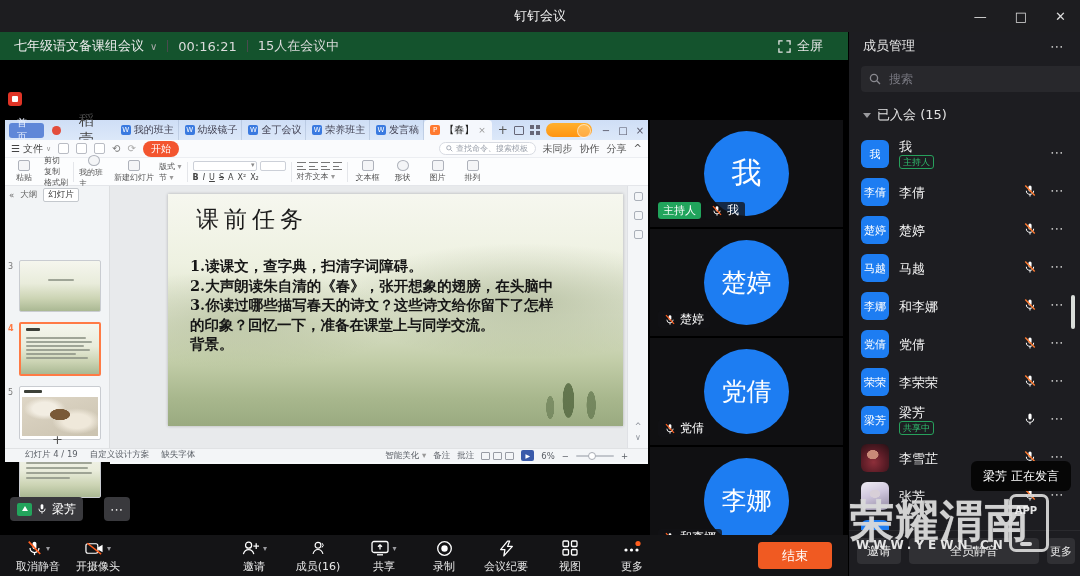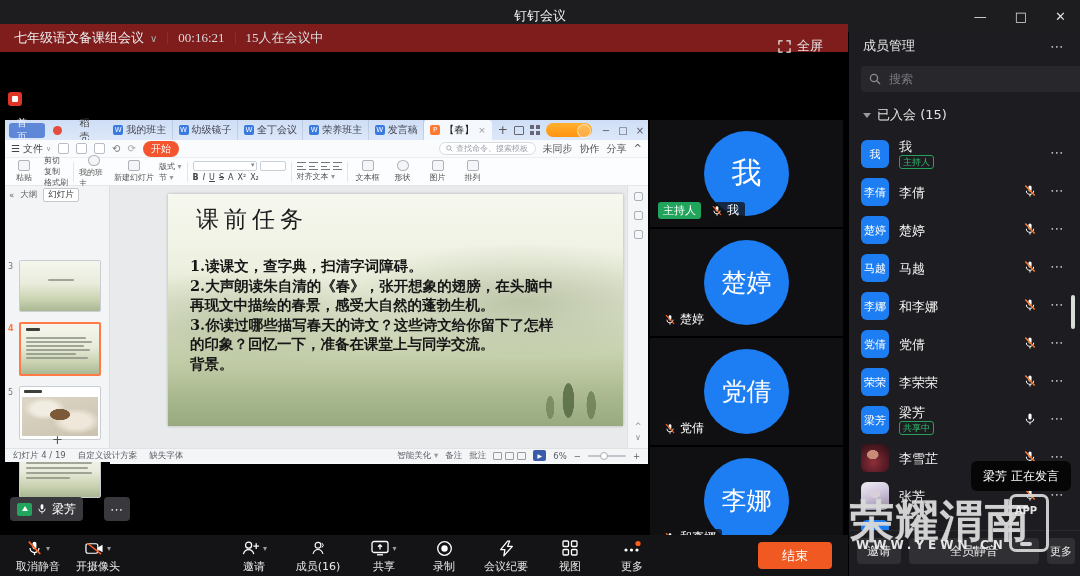--- a/index.html
+++ b/index.html
@@ -7,38 +7,38 @@
   .abs{position:absolute;}
   svg{display:block;}
 
   
   .titlebar{left:0;top:0;width:1080px;height:32px;background:#1d1d20;display:flex;align-items:center;justify-content:center;}
   .titlebar .wtitle{font-size:13px;color:#f0f0f0;}
   .winctrls{position:absolute;right:14px;top:0;height:32px;display:flex;align-items:center;gap:28px;color:#ddd;font-size:13px;}
   .winctrls span{cursor:default;}
 
   
-  .meetingbar{left:0;top:24px;width:848px;height:28px;background:#7f1d1d;display:flex;align-items:center;font-family:Liberation Serif, serif;}
+  .meetingbar{left:0;top:32px;width:848px;height:28px;background:#14532d;display:flex;align-items:center;}
   .meetingbar .mtitle{font-size:13px;color:#ececec;margin-left:14px;}
   .meetingbar .caret{color:#aaa;font-size:10px;margin-left:6px;}
   .vline{width:1px;height:12px;background:#4a4a4e;margin:0 10px;}
   .meetingbar .timer,.meetingbar .count{font-size:13px;color:#dcdcdc;}
   .fullscreen{position:absolute;left:778px;top:32px;height:28px;display:flex;align-items:center;gap:6px;font-size:13px;color:#e6e6e6;}
 
   
   .stage{left:0;top:60px;width:848px;height:475px;background:#000;overflow:hidden;}
   .redbadge{left:8px;top:32px;width:14px;height:14px;background:#e03426;border-radius:3px;}
   .redbadge::after{content:"";position:absolute;left:4px;top:4px;width:6px;height:6px;background:#fff;border-radius:1px;}
 
   
   .wps{left:5px;top:60px;width:643px;height:342px;background:#fff;font-family:"DejaVu Sans","Liberation Sans",sans-serif;box-shadow:0 0 6px rgba(0,0,0,.6);}
   .wps *{box-sizing:border-box;}
   .tabbar{left:0;top:0;width:643px;height:20px;background:linear-gradient(#cfdef6,#dce8f9);display:flex;align-items:center;color:#333;}
   .hometab{margin-left:4px;background:#5f87d8;color:#eaf1ff;font-size:10px;border-radius:3px;height:15px;display:flex;align-items:center;padding:0 8px;}
-  .docertab{display:flex;align-items:center;gap:18px;font-size:10px;padding:0 8px;color:#444;}
+  .docertab{display:flex;align-items:center;gap:18px;font-size:15px;padding:0 8px;color:#444;}
   .docerdot{width:9px;height:9px;border-radius:50%;background:#e34d3c;}
   .dtab{display:flex;align-items:center;gap:3px;font-size:10px;color:#445;padding:0 6px;height:20px;border-right:1px solid rgba(120,140,170,.25);max-width:78px;white-space:nowrap;overflow:hidden;}
   .wicon{width:10px;height:10px;background:#3a7ae0;border-radius:2px;color:#fff;font-size:7px;line-height:10px;text-align:center;flex:0 0 auto;}
   .picon{width:10px;height:10px;background:#ff7a30;border-radius:2px;color:#fff;font-size:7px;line-height:10px;text-align:center;flex:0 0 auto;}
   .activetab{display:flex;align-items:center;gap:4px;background:#f5f8fd;height:20px;padding:0 6px;border-radius:4px 4px 0 0;font-size:10px;color:#222;}
   .activetab .tclose{color:#999;font-size:9px;}
   .newtab{color:#555;font-size:12px;margin:0 6px;}
   .tabbar-right{margin-left:auto;display:flex;align-items:center;gap:6px;margin-right:4px;}
   .tr-ic{width:10px;height:9px;border:1px solid #667;border-radius:1px;}
   .tr-grid{width:10px;height:10px;background:
@@ -100,21 +100,21 @@
      linear-gradient(180deg,#f6f7ef 0%,#eef1e1 30%,#dde3cc 52%,#c2cda8 72%,#a8b78d 88%,#9aaa80 100%);
      box-shadow:0 0 3px rgba(0,0,0,.25);}
   .slidetitle{left:28px;top:10px;font-family:"DejaVu Serif","Liberation Serif",serif;font-size:23px;letter-spacing:5px;color:#1c1c1c;text-align:center;}
   .slidebody{left:22px;top:62px;width:420px;font-family:"DejaVu Serif","Liberation Serif",serif;font-size:14.5px;font-weight:bold;color:#161616;line-height:19.5px;}
   .rightstrip{left:622px;top:66px;width:21px;height:262px;background:#f4f6f8;border-left:1px solid #dfe1e5;display:flex;flex-direction:column;align-items:center;padding-top:6px;gap:10px;color:#8a8f98;font-size:8px;}
   .rs-sq{width:9px;height:9px;border:1px solid #aab0b9;border-radius:2px;}
   .rightstrip .bottom{margin-top:auto;margin-bottom:6px;display:flex;flex-direction:column;gap:2px;align-items:center;}
 
   .notesbar{left:105px;top:328px;width:538px;height:16px;background:#f7f9fa;border-top:1px solid #e3e5e8;display:flex;align-items:center;gap:5px;font-size:9px;color:#8a8f96;padding-left:10px;}
 
-  .wpsstatus{left:0;top:328px;width:643px;height:14px;background:#f3f5f7;border-top:1px solid #e0e2e4;display:flex;align-items:center;font-size:8.5px;color:#5a5f66;gap:12px;padding:0 8px;}
+  .wpsstatus{left:0;top:328px;width:643px;height:14px;background:#f3f5f7;border-top:1px solid #e0e2e4;display:flex;font-size:8.5px;color:#5a5f66;gap:12px;padding:0 20px;}
   .wpsstatus .right{margin-left:auto;display:flex;align-items:center;gap:7px;}
   .viewics{display:flex;gap:3px;}
   .viewics i{width:9px;height:8px;border:1px solid #989ca4;border-radius:1px;}
   .playbtn{width:13px;height:11px;background:#3a5aaa;border-radius:2px;color:#fff;font-size:6px;line-height:11px;text-align:center;}
   .ztrack{width:38px;height:2px;background:#c2c6cc;border-radius:1px;position:relative;}
   .zknob{position:absolute;left:12px;top:-3px;width:8px;height:8px;border-radius:50%;background:#fff;border:1px solid #a8acb4;}
 
   
   .strip{left:650px;top:60px;width:193px;height:475px;overflow:hidden;}
   .tile{position:absolute;left:0;width:193px;height:107px;background:#101012;}
@@ -393,21 +393,20 @@
       </div>
       <div class="abs plusbtn">+</div>
     </div>
 
     <div class="abs slidearea">
       <div class="abs slide">
         <div class="abs slidetitle">课前任务</div>
         <div class="abs slidebody">
           <div>1.读课文，查字典，扫清字词障碍。</div>
           <div>2.大声朗读朱自清的《春》，张开想象的翅膀，在头脑中</div>
-          <div>再现文中描绘的春景，感受大自然的蓬勃生机。</div>
           <div>3.你读过哪些描写春天的诗文？这些诗文给你留下了怎样</div>
           <div>的印象？回忆一下，准备在课堂上与同学交流。</div>
           <div>背景。</div>
         </div>
       </div>
     </div>
 
     <div class="abs rightstrip">
       <span class="rs-sq"></span>
       <span class="rs-sq"></span>

